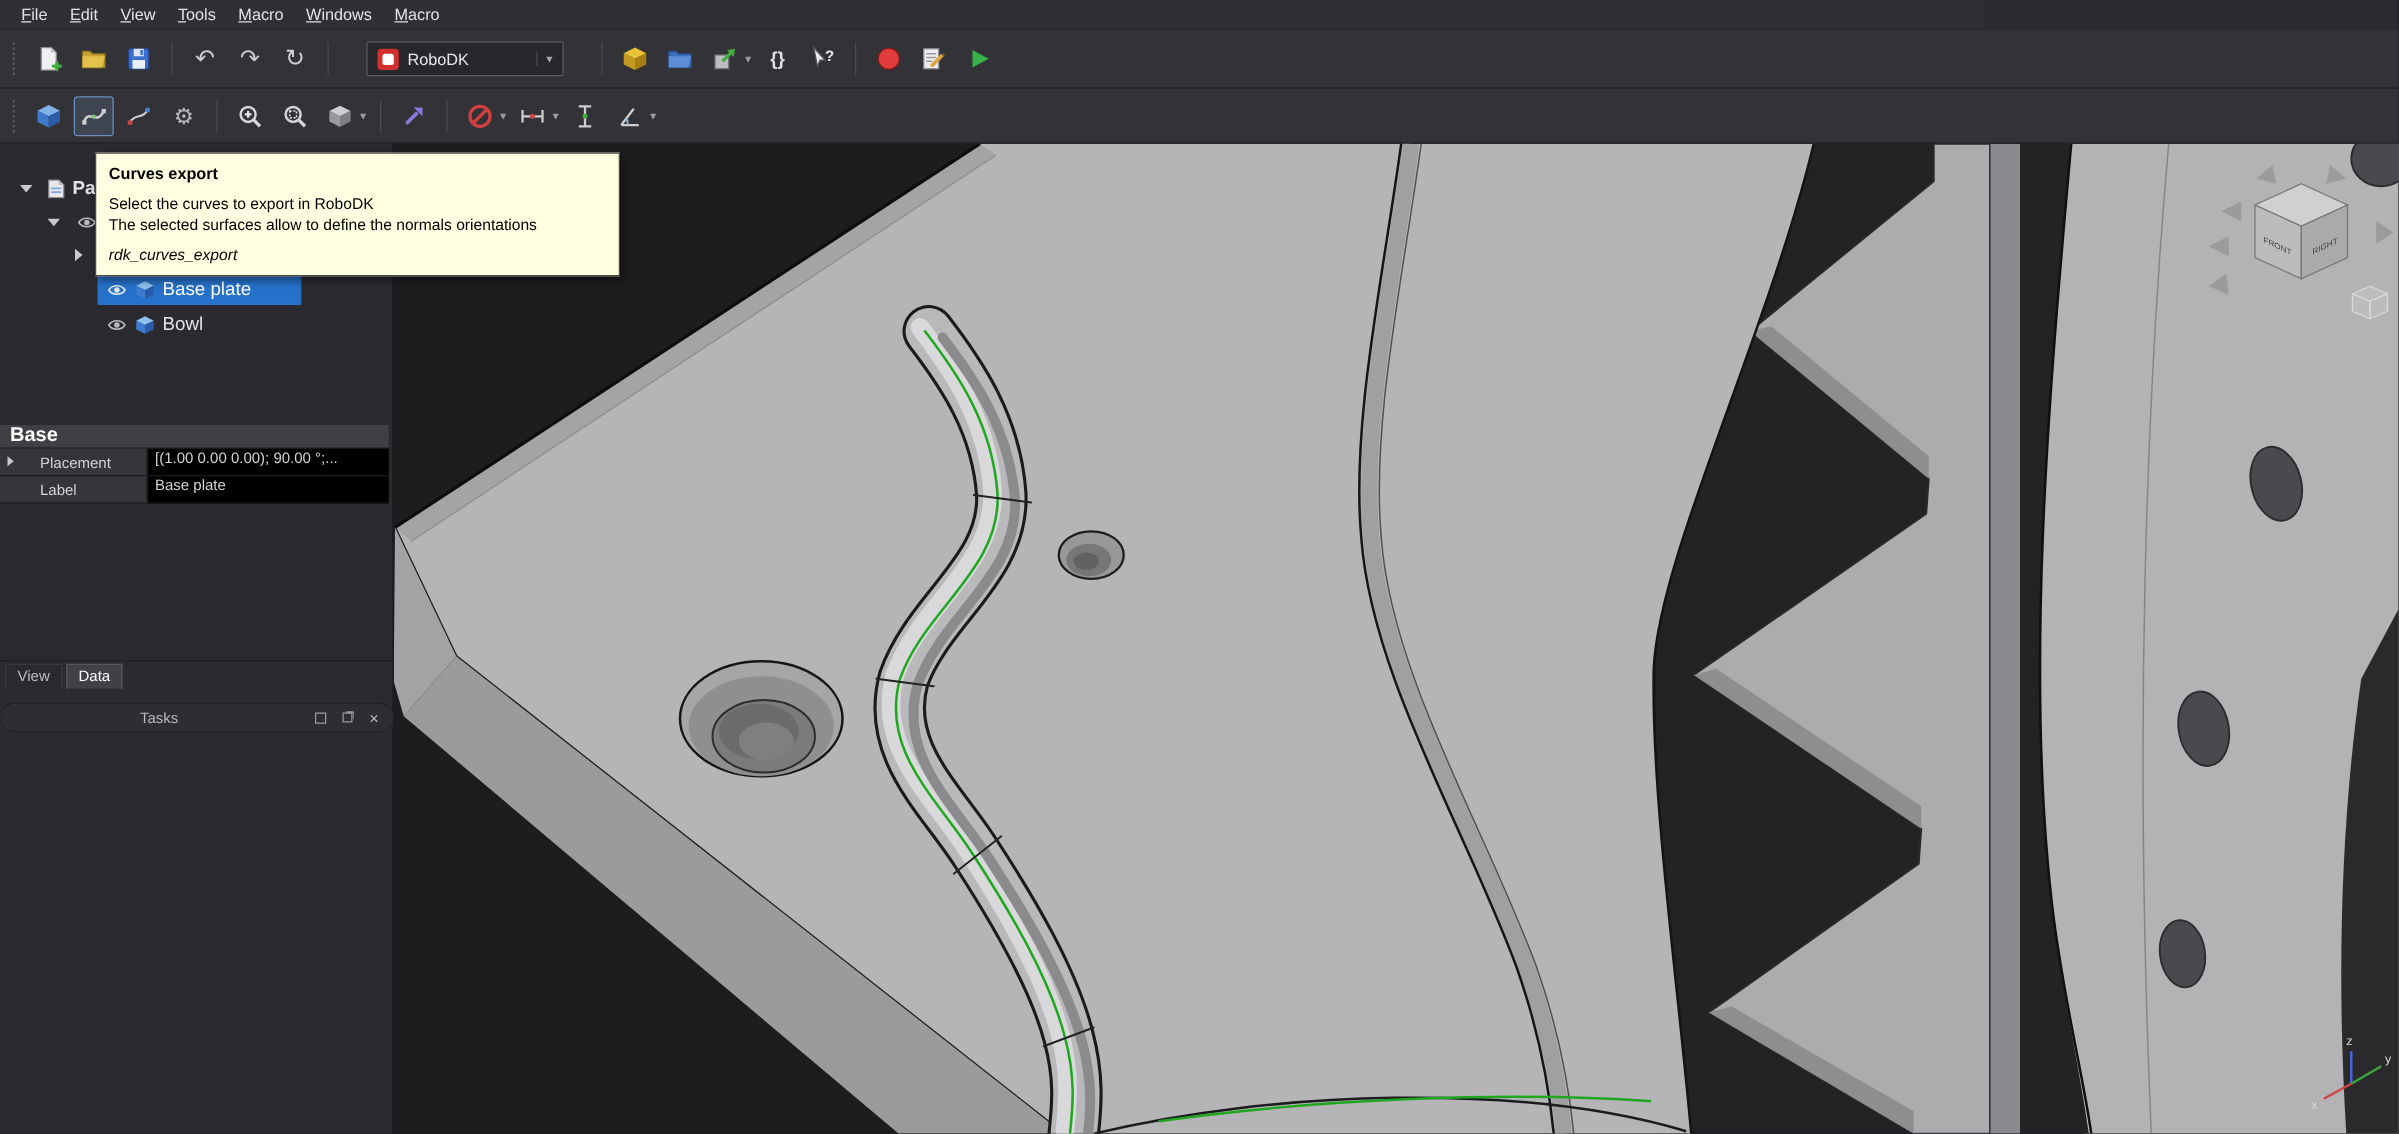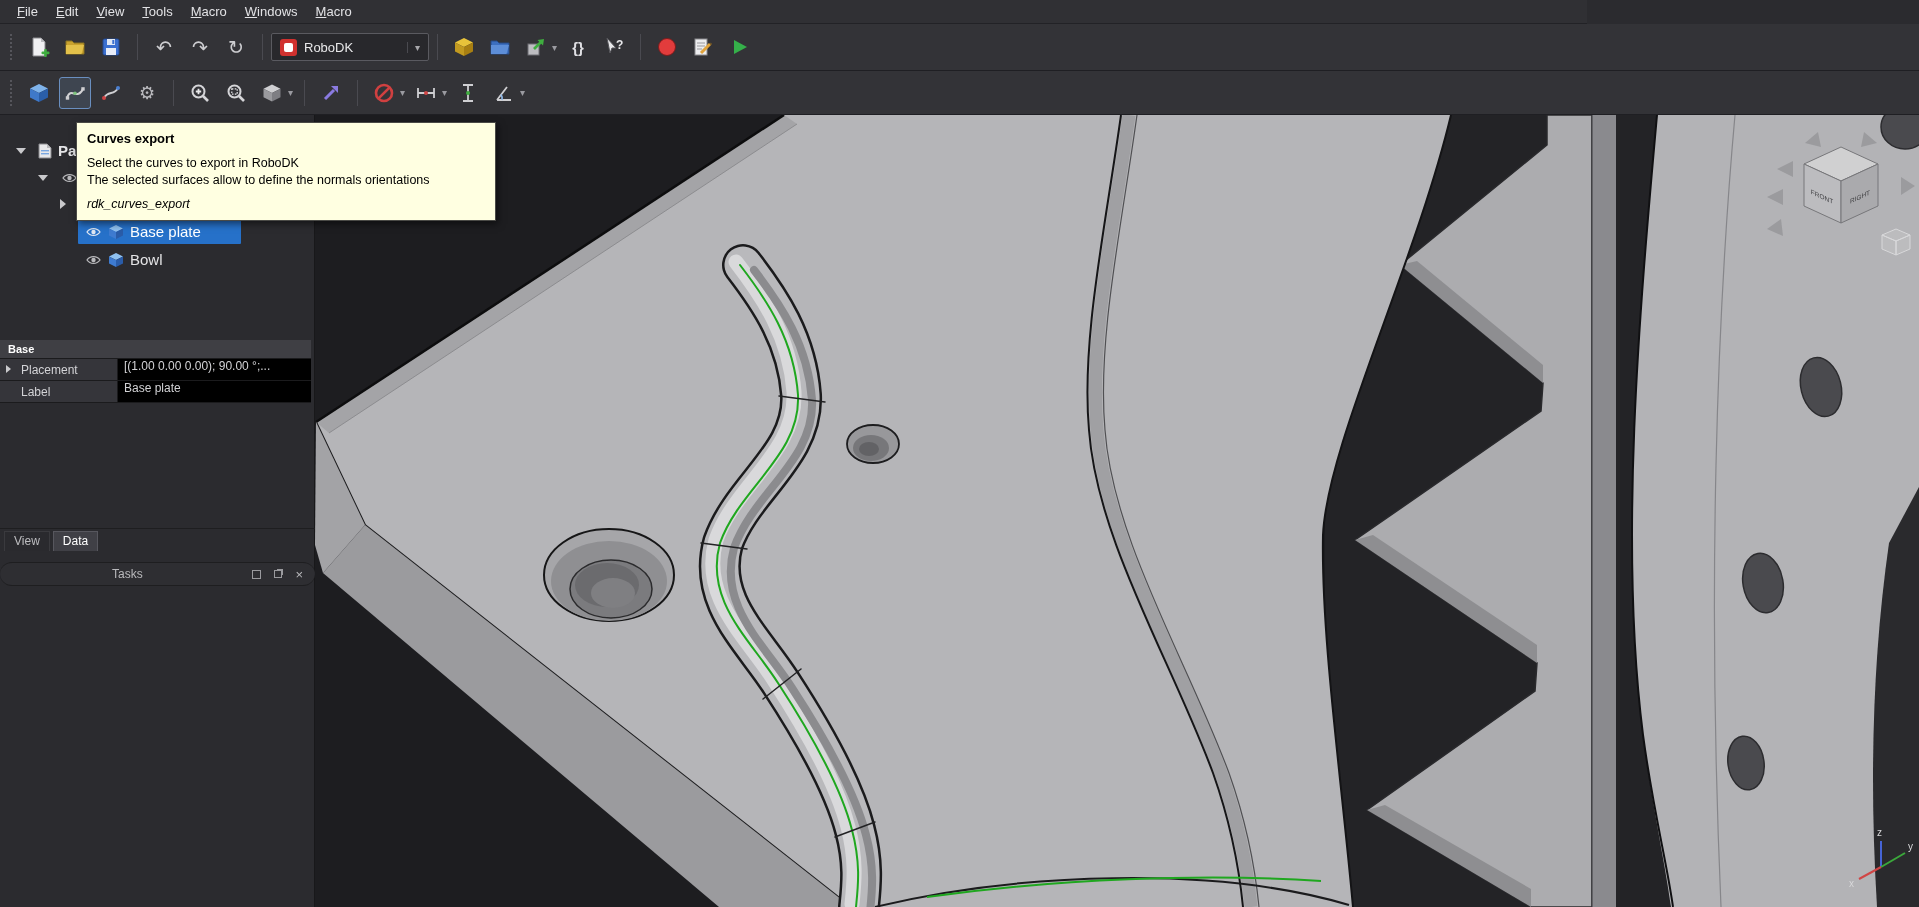--- a/index.html
+++ b/index.html
@@ -23,21 +23,21 @@
           border-left:2px dotted #55555b; }
   .tsep { width:1px; height:26px; background:#4a4a50; margin:0 8px; }
   .tbtn { width:32px; height:32px; border-radius:3px; display:flex;
           align-items:center; justify-content:center; margin:0 2px;
           color:#cdcdd0; font-size:19px; position:relative; }
   .tbtn.hovered { background:#3e4550; border:1px solid #6a8fc0; }
   .caret { color:#9a9aa0; font-size:10px; margin:0 3px 0 -2px; align-self:center; }
   .glyph { line-height:1; }
   .combo { height:28px; min-width:158px; background:#28282c; border:1px solid #5a5a60;
            border-radius:2px; display:flex; align-items:center; gap:7px;
-           padding:0 8px; margin:0 0; color:#e8e8ea; font-size:13px; }
+           padding:0 8px; margin:0 22px; color:#e8e8ea; font-size:13px; }
   .combo .cbo-caret { margin-left:auto; color:#a8a8ac; font-size:10px;
            border-left:1px solid #4a4a50; padding-left:7px; }
   .rdk-ico { width:17px; height:17px; background:#d0312f; border-radius:3px;
              display:flex; align-items:center; justify-content:center; }
   .rdk-ico i { display:block; width:9px; height:9px; background:#fff; border-radius:2px; }
 
   
   #main { position:absolute; left:0; top:115px; width:1919px; height:764px; display:flex; }
   #sidebar { position:relative; width:315px; height:792px; background:#2b2b2f;
              border-right:1px solid #18181a; }
@@ -52,28 +52,28 @@
   .exp { width:0; height:0; position:absolute; }
   .exp.down { border-left:5px solid transparent; border-right:5px solid transparent;
               border-top:6px solid #c9c9cc; }
   .exp.right { border-top:5px solid transparent; border-bottom:5px solid transparent;
                border-left:6px solid #c9c9cc; }
   .t-ico { position:absolute; display:flex; }
   .t-label { position:absolute; white-space:nowrap; }
 
   
   .props-header { position:absolute; left:0; top:225px; width:311px; height:19px;
-                  background:#3f3f44; color:#fff; font-size:11px; font-weight:bold;
-                  display:flex; align-items:center; padding-left:8px;
+                  background:#3f3f44; color:#fff; font-size:16px; font-weight:bold;
+                  display:flex; align-items:flex-end; padding-left:8px;
                   border-bottom:1px solid #1b1b1d; }
   .prop-row { position:absolute; left:0; width:311px; height:22px; display:flex;
               font-size:12px; color:#d3d3d6; }
   .prop-name { width:118px; background:#35353a; border-right:1px solid #1b1b1d;
                border-bottom:1px solid #1b1b1d; display:flex; align-items:center;
-               padding-left:21px; position:relative; }
+               padding-left:32px; position:relative; }
   .prop-name .exp.right { left:6px; top:6px; border-top-width:4px;
                border-bottom-width:4px; border-left-width:5px; }
   .prop-value { flex:1; background:#000000; border-bottom:1px solid #1b1b1d;
                 display:flex; align-items:flex-start; padding-left:6px;
                 white-space:nowrap; overflow:hidden; }
 
   
   .side-tabs { position:absolute; left:0; top:413px; width:315px; height:23px;
                border-top:1px solid #1e1e20; display:flex; align-items:flex-end;
                padding-left:4px; gap:3px; }

